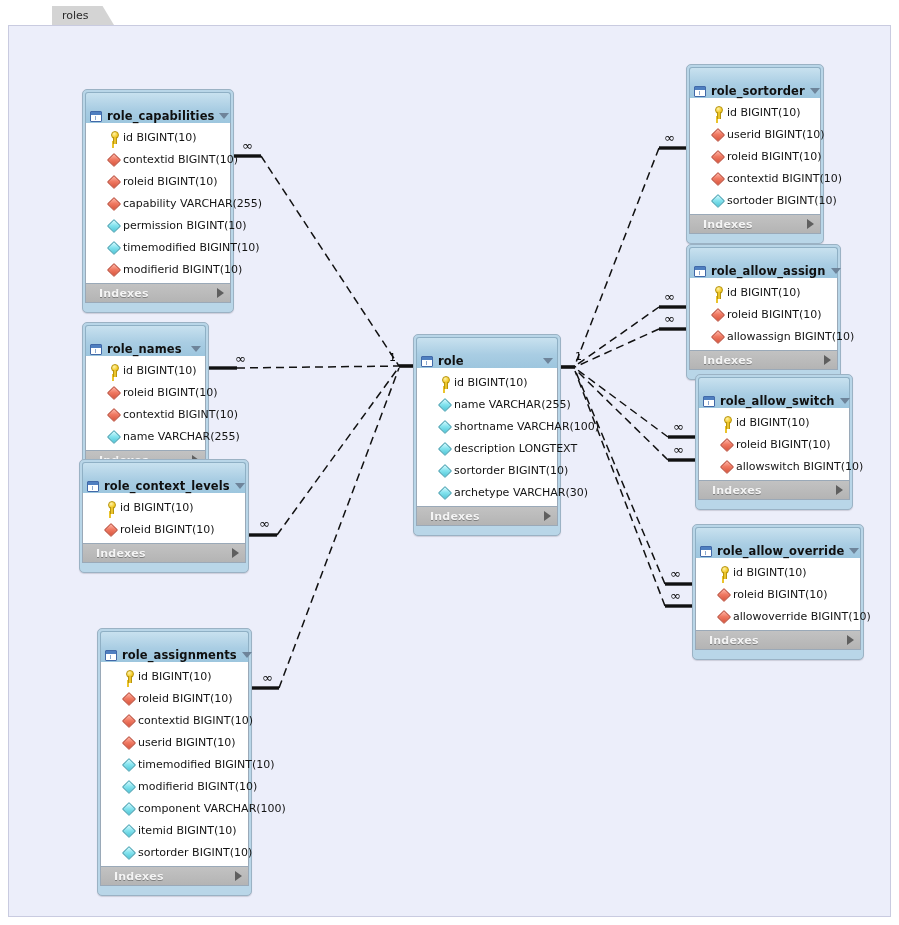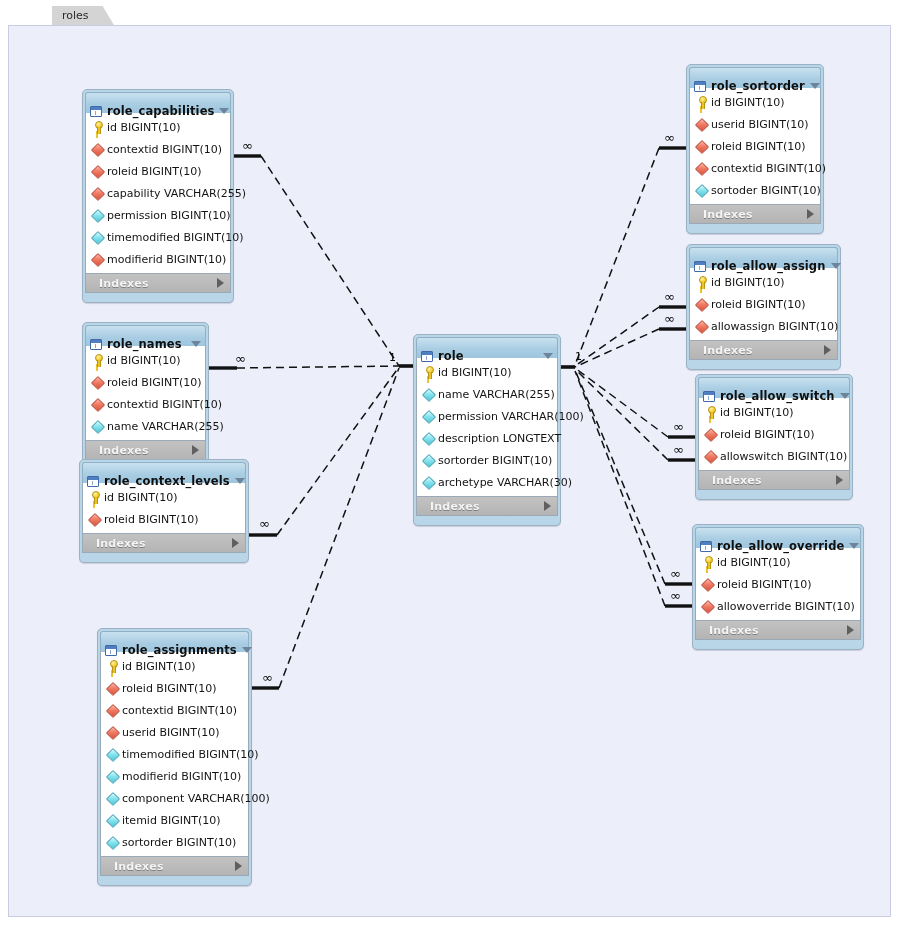--- a/index.html
+++ b/index.html
@@ -42,21 +42,21 @@
   
   .tbl {
     position: absolute;
     background: #b9d6e8;
     border: 1px solid #9bb2c4;
     border-radius: 5px;
     padding: 2px 2px 4px 2px;
     box-shadow: 0 1px 1px rgba(60,60,80,.18);
   }
   .tbl-head {
-    height: 21px;
+    height: 31px;
     background: linear-gradient(to bottom, #c8e1ef 0%, #a9cde3 55%, #9dc6de 100%);
     border: 1px solid #8fb0c5;
     border-bottom: none;
     border-radius: 3px 3px 0 0;
     display: flex; align-items: center;
     padding: 16px 4px 0 4px;
     gap: 5px;
   }
   .tbl-icon {
     width: 12px; height: 11px;
@@ -82,21 +82,21 @@
   .caret-down {
     width: 0; height: 0; flex: 0 0 auto;
     border-left: 5px solid transparent;
     border-right: 5px solid transparent;
     border-top: 6px solid #6e849a;
   }
   .tbl-body {
     background: #ffffff;
     border: 1px solid #9aa9b8;
     border-top: none; border-bottom: none;
-    padding: 3px 0 3px 0;
+    padding: 3px 0 3px 16px;
   }
   .fld {
     display: flex; align-items: center;
     height: 22px; padding: 0 6px 0 5px;
     font-size: 11px; color: #141414;
     white-space: nowrap;
   }
   .fld-ico { width: 13px; height: 13px; flex: 0 0 auto; margin-right: 3px; position: relative; }
 
   
@@ -372,21 +372,21 @@
             <div class="fld">
               <span class="fld-ico ico-key"></span>
               <span>id BIGINT(10)</span>
             </div>
             <div class="fld">
               <span class="fld-ico ico-dia ico-cyan"></span>
               <span>name VARCHAR(255)</span>
             </div>
             <div class="fld">
               <span class="fld-ico ico-dia ico-cyan"></span>
-              <span>permission VARCHAR(100)</span>
+              <span>shortname VARCHAR(100)</span>
             </div>
             <div class="fld">
               <span class="fld-ico ico-dia ico-cyan"></span>
               <span>description LONGTEXT</span>
             </div>
             <div class="fld">
               <span class="fld-ico ico-dia ico-cyan"></span>
               <span>sortorder BIGINT(10)</span>
             </div>
             <div class="fld">

